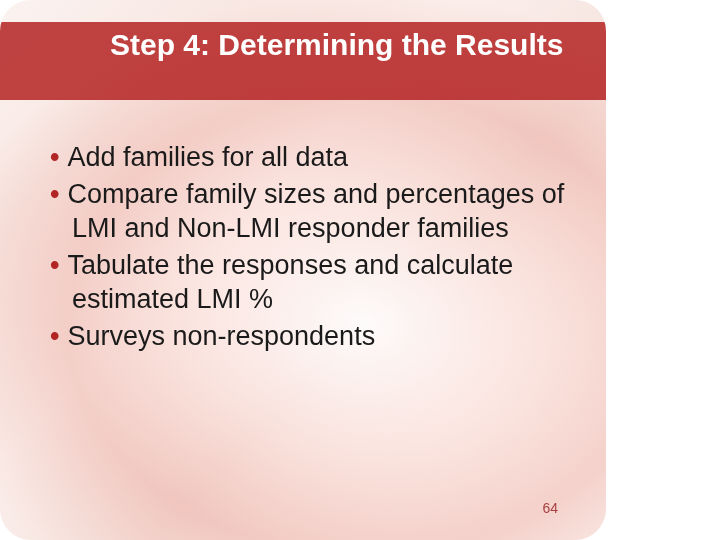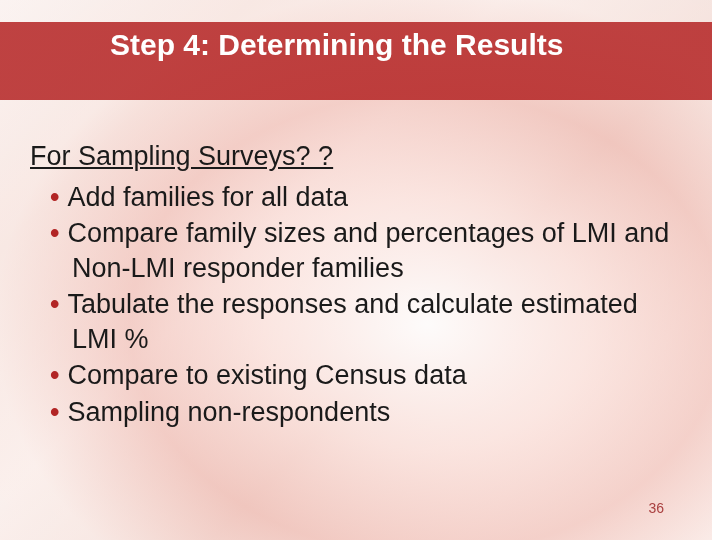--- a/index.html
+++ b/index.html
@@ -4,21 +4,21 @@
 <style>
   html, body {
     margin: 0;
     padding: 0;
     width: 720px;
     height: 540px;
     font-family: Verdana, Arial, sans-serif;
     overflow: hidden;
   }
   .slide {
-    width: 712px;
+    width: 606px;
     height: 540px;
     position: relative;
     background:
       linear-gradient(180deg,
         rgba(255,255,255,0) 0px,
         rgba(255,255,255,0) 22px,
         rgba(180,35,35,0.85) 22px,
         rgba(180,35,35,0.85) 100px,
         rgba(255,255,255,0) 100px,
         rgba(255,255,255,0) 100%
@@ -32,20 +32,21 @@
       ),
       linear-gradient(135deg,
         #f9f0ee 0%,
         #f4e0db 20%,
         #f8ece9 40%,
         #f0d8d2 60%,
         #f7e9e5 80%,
         #faf3f1 100%
       );
     box-sizing: border-box;
+    border-radius: 31px;
   }
   .title-band {
     position: absolute;
     top: 22px;
     left: 0;
     right: 0;
     height: 78px;
     display: flex;
     align-items: flex-start;
     padding: 6px 0 0 110px;
@@ -99,24 +100,22 @@
 </head>
 <body>
 
 <div class="slide">
 
   <div class="title-band">
     <div class="title-text">Step 4: Determining the Results</div>
   </div>
 
   <div class="body">
-    <div class="subhead">For Sampling Surveys? ?</div>
     <ul class="bullets">
       <li><span class="dot">•</span><span>Add families for all data</span></li>
       <li><span class="dot">•</span><span>Compare family sizes and percentages of LMI and Non-LMI responder families</span></li>
       <li><span class="dot">•</span><span>Tabulate the responses and calculate estimated LMI %</span></li>
-      <li><span class="dot">•</span><span>Compare to existing Census data</span></li>
-      <li><span class="dot">•</span><span>Sampling non-respondents</span></li>
+      <li><span class="dot">•</span><span>Surveys non-respondents</span></li>
     </ul>
   </div>
 
-  <div class="pagenum">36</div>
+  <div class="pagenum">64</div>
 </div>
 
 </body></html>

